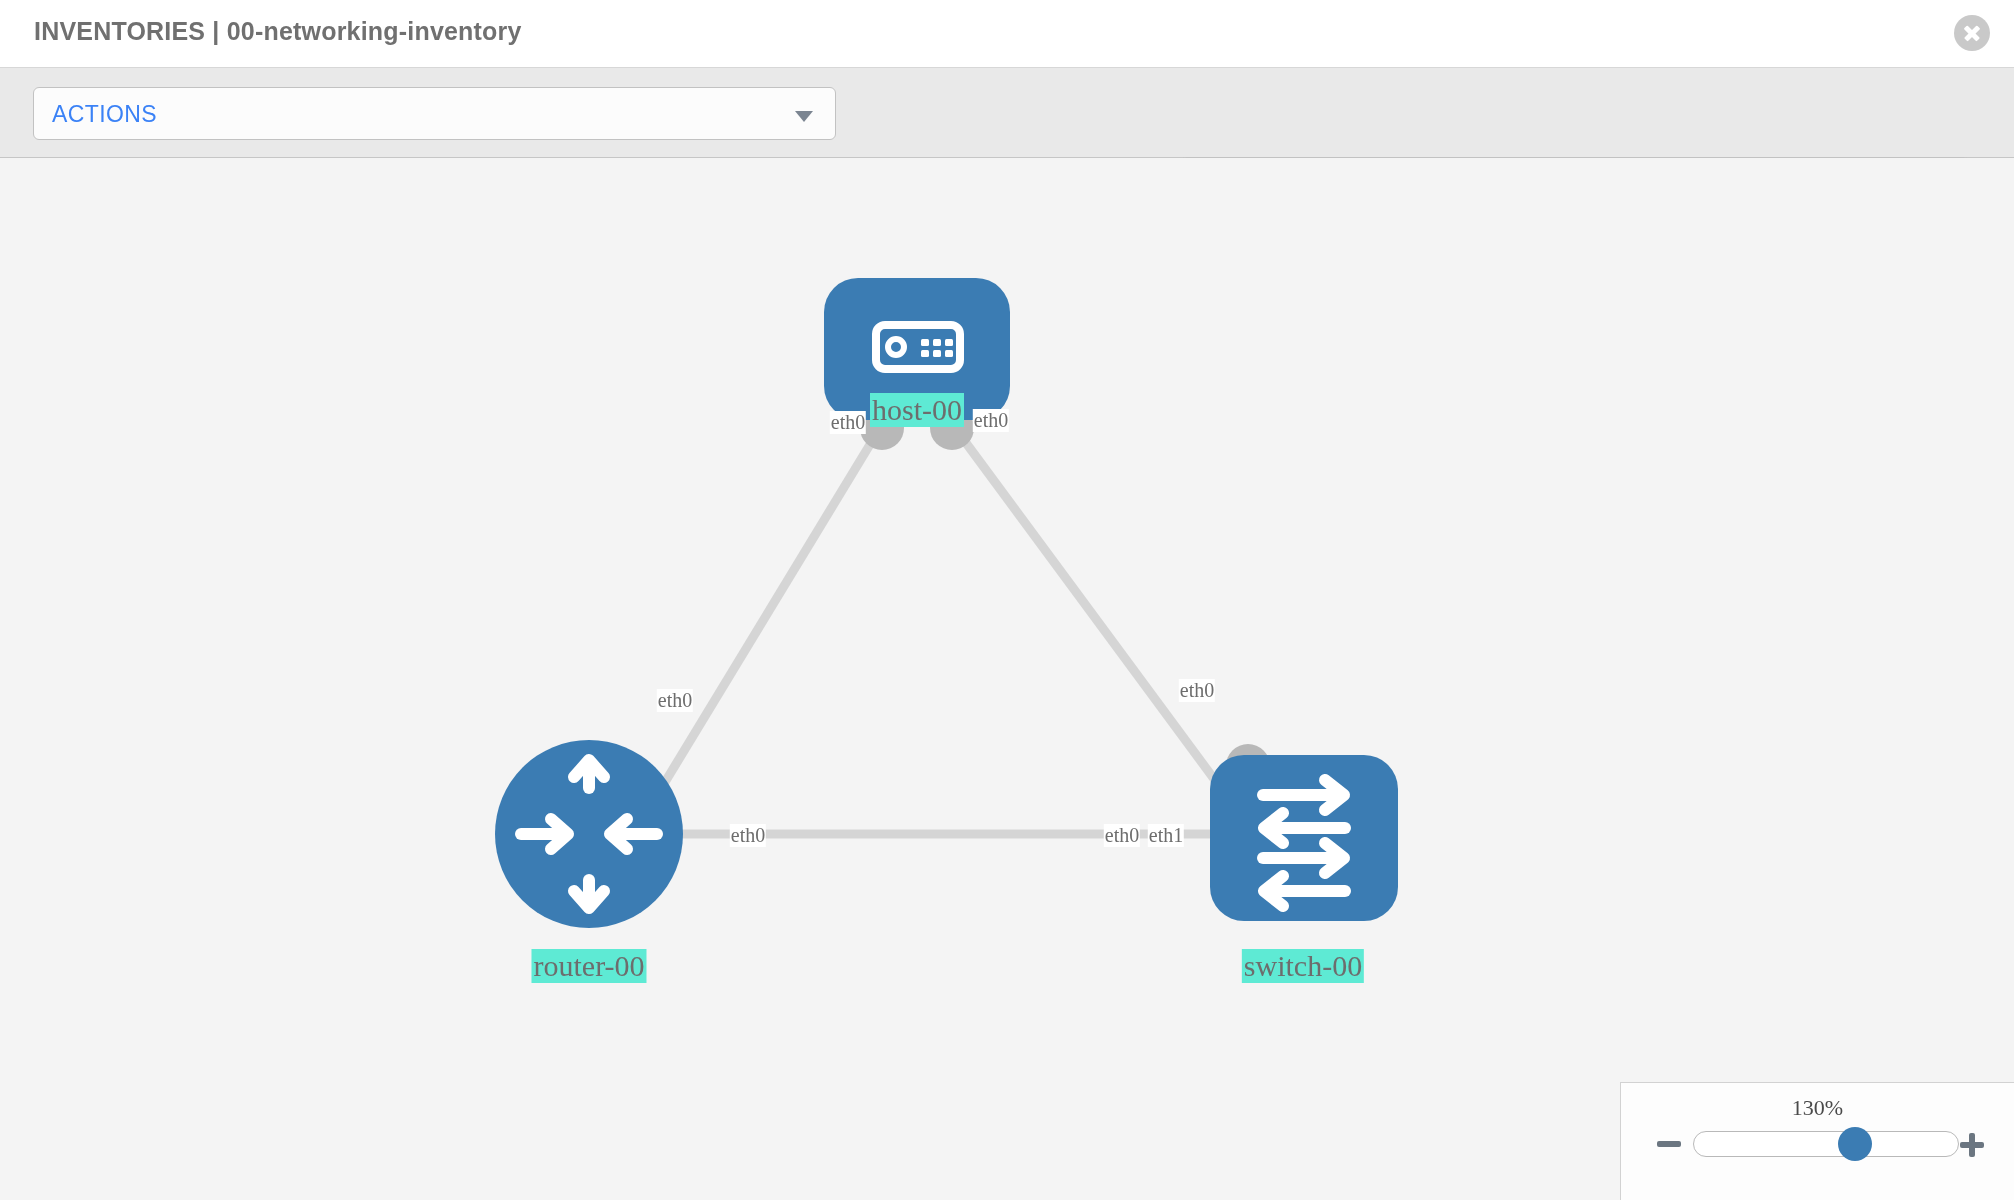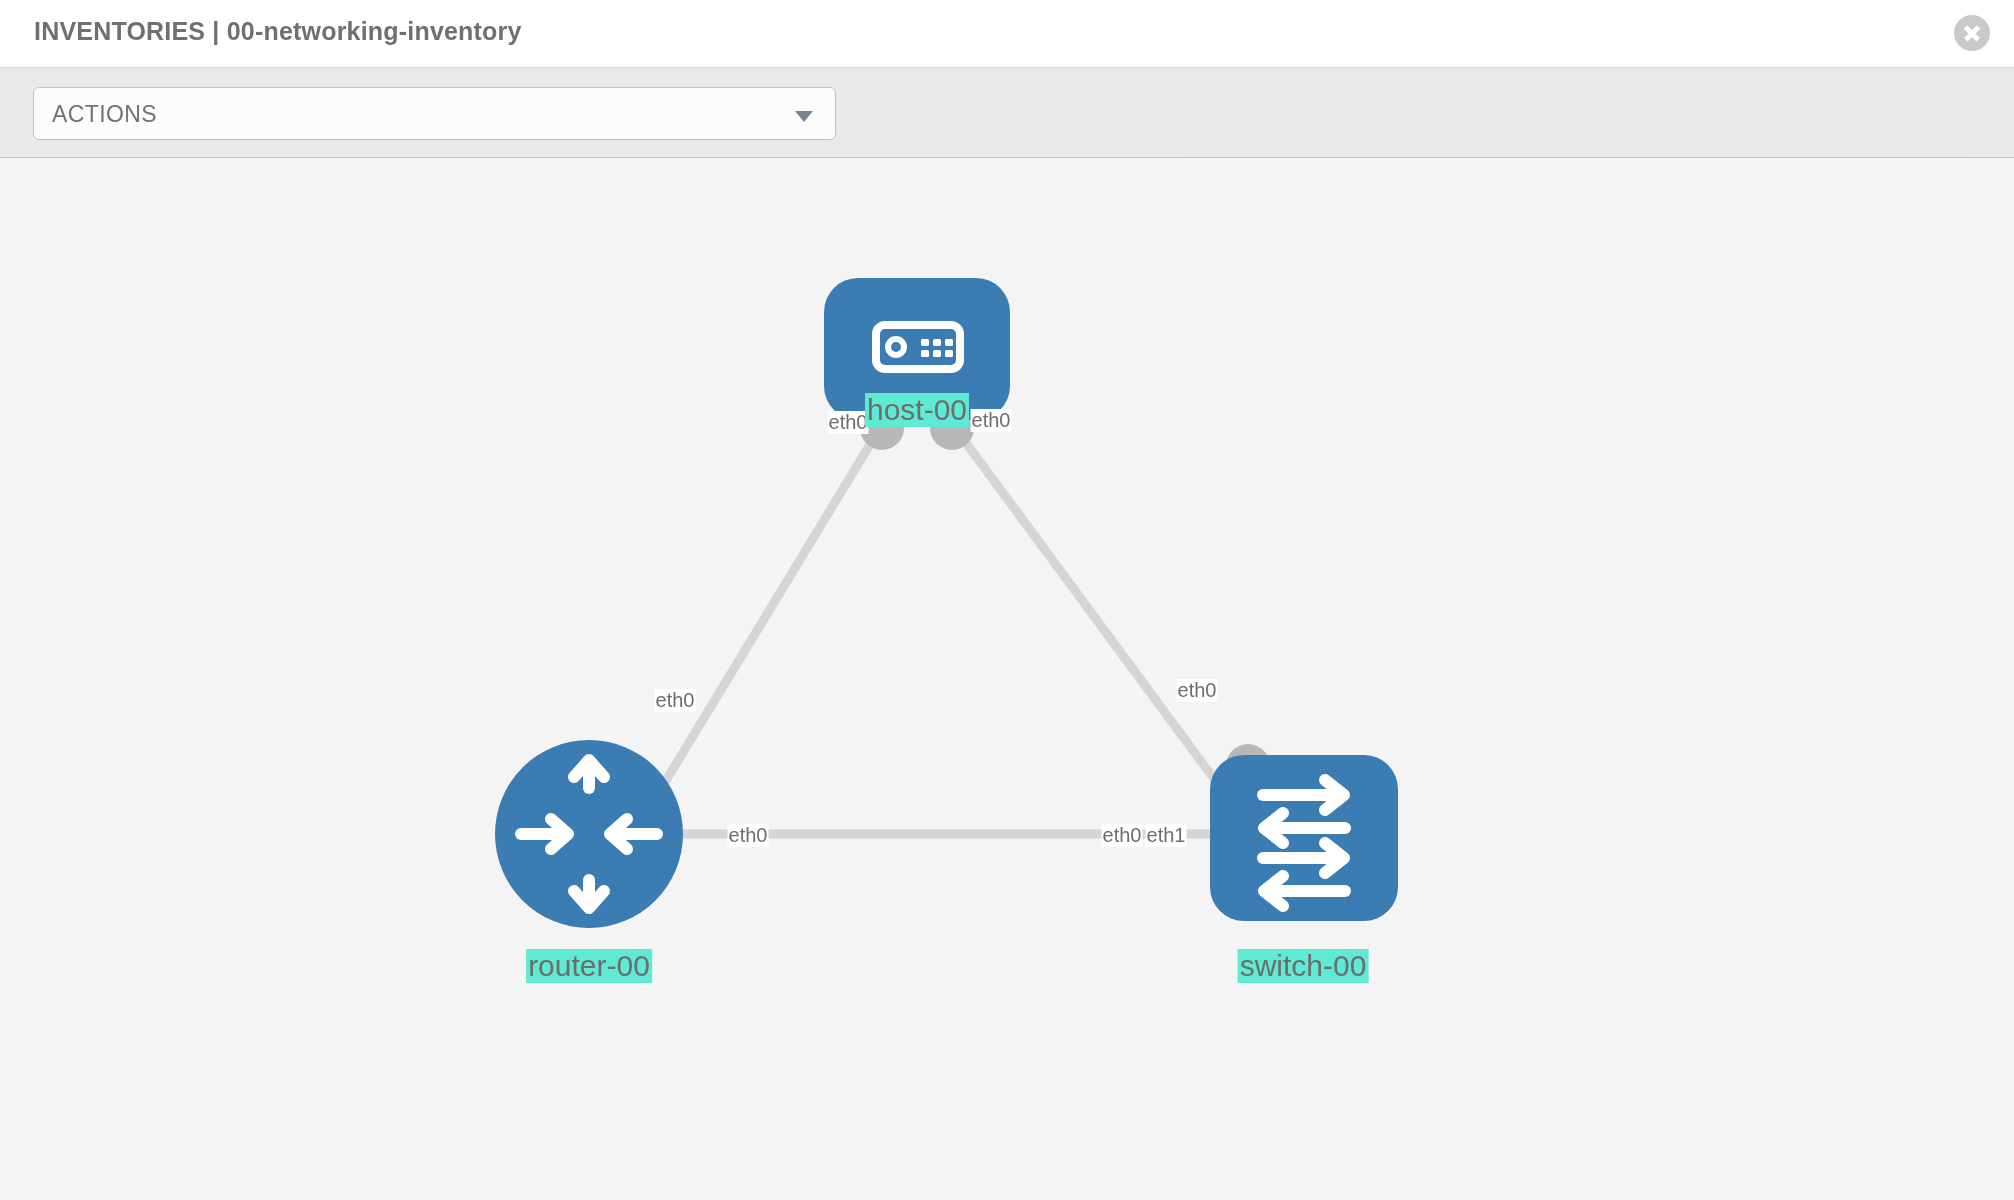--- a/index.html
+++ b/index.html
@@ -75,21 +75,21 @@
     background: #fcfcfc;
     border: 1px solid #c2c2c2;
     border-radius: 6px;
     box-sizing: border-box;
     cursor: pointer;
   }
   .actions-select .sel-label {
     position: absolute;
     left: 18px; top: 13px;
     font-size: 23px;
-    color: #737373;
+    color: #3b82f6;
     letter-spacing: 0.4px;
   }
   .caret {
     position: absolute;
     right: 22px; top: 23px;
     width: 0; height: 0;
     border-left: 9px solid transparent;
     border-right: 9px solid transparent;
     border-top: 11px solid #7b8591;
   }
@@ -122,20 +122,21 @@
   }
 
   
   .canvas {
     position: absolute;
     top: 158px; left: 0;
     width: 2014px;
     height: 1042px;
     background: #f4f4f4;
     overflow: hidden;
+    font-family: Liberation Serif, serif;
   }
   .topology-svg {
     position: absolute;
     top: 0; left: 0;
     width: 2014px;
     height: 1042px;
   }
 
   
   .node-label {
@@ -331,16 +332,32 @@
     <div class="iface-label" style="left:1122px; top:666px;">eth0</div>
 
     <div class="iface-label" style="left:1166px; top:666px;">eth1</div>
 
     <div class="node-label" style="left:917px; top:235px;">host-00</div>
 
     <div class="node-label" style="left:589px; top:791px;">router-00</div>
 
     <div class="node-label" style="left:1303px; top:791px;text-align:right;">switch-00</div>
 
+    <div class="zoom-panel">
+      <div class="zoom-value">130%</div>
+
+      <svg class="zoom-minus" width="30" height="30" viewBox="0 0 30 30">
+        <rect x="3" y="12" width="24" height="6" rx="2" fill="#6b7681"></rect>
+      </svg>
+
+      <div class="zoom-track">
+        <div class="zoom-thumb" style="left:144px;"></div>
+      </div>
+
+      <svg class="zoom-plus" width="32" height="32" viewBox="0 0 32 32">
+        <rect x="4" y="13" width="24" height="6" rx="2" fill="#6b7681"></rect>
+        <rect x="13" y="4" width="6" height="24" rx="2" fill="#6b7681"></rect>
+      </svg>
+    </div>
 
   </div>
 
 </div>
 
 </body></html>

